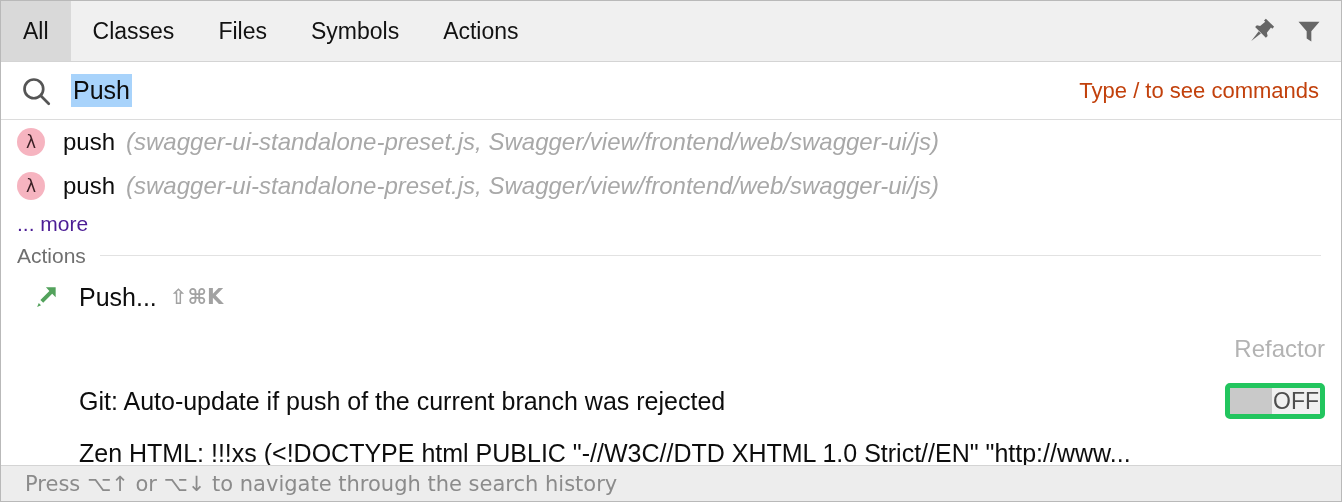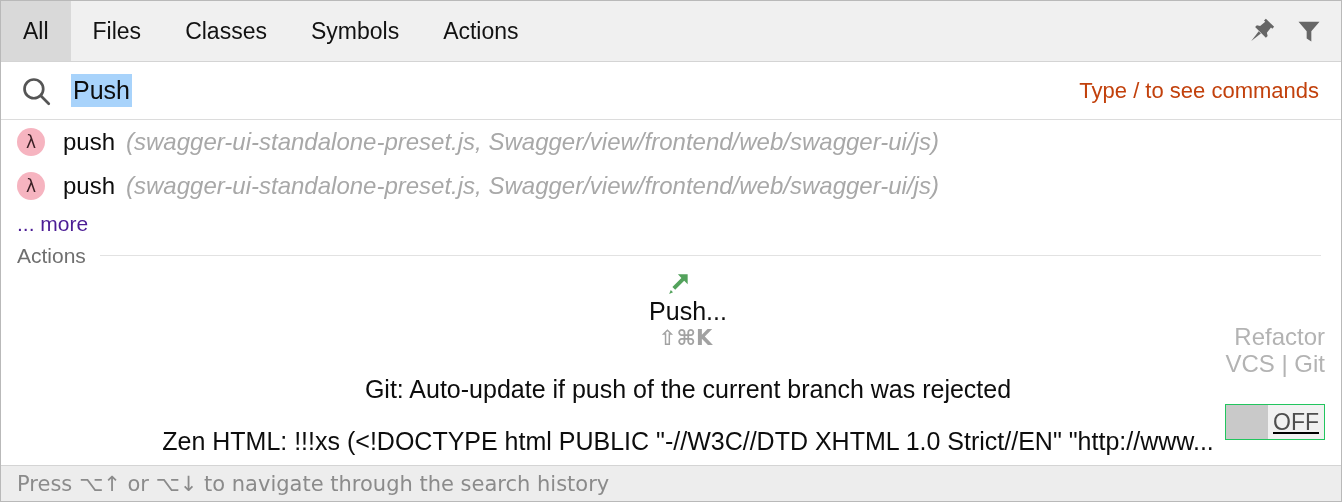--- a/index.html
+++ b/index.html
@@ -107,80 +107,78 @@
   .group-line {
     flex: 1 1 auto; height: 1px; background: #e2e2e2;
     margin-left: 14px; margin-right: 4px;
   }
 
   .act-row {
     display: flex; align-items: center;
     height: 52px;
     padding: 0 16px 0 32px;
     white-space: nowrap;
-    flex-direction: column;
   }
   .act-icon-slot { width: 28px; flex: 0 0 auto; display:flex; align-items:center; justify-content:center; }
   .act-label { font-size: 25px; color: #0d0d0d; margin-left: 18px; }
   .act-shortcut {
     font-size: 21px; color: #a2a2a2; font-weight: bold;
     margin-left: 13px;
     font-family: "DejaVu Sans", sans-serif;
   }
   .act-group {
     margin-left: auto;
     font-size: 24px; color: #b3b3b3; padding-left: 18px;
   }
 
   
   .toggle-slot { margin-left: auto; padding-left: 14px; display:flex; align-items:center; }
   .toggle {
     width: 100px; height: 36px;
-    border-radius: 0;
+    border-radius: 5px;
     display: flex; align-items: center;
     font-size: 23px; overflow: hidden;
-    border: 1px solid #22c55e;
-    text-decoration: underline;
+    border: 5px solid #22c55e;
   }
   .toggle.off { background: #f1f1f1; }
   .toggle.off .knob { width: 42px; height: 100%; background: #c9c9c9; }
   .toggle.off .t-text {
     flex: 1 1 auto; text-align: center; color: #4f4f4f;
   }
   .toggle.on { background: #4d9a4d; border-color: #3f853f; }
   .toggle.on .t-text {
     flex: 1 1 auto; text-align: center; color: #ffffff;
   }
   .toggle.on .knob { width: 42px; height: 100%; background: #c9c9c9; }
 
   
   .footer {
     height: 36px; min-height: 36px;
     background: #ededed;
     border-top: 1px solid #d4d4d4;
     display: flex; align-items: center;
     padding: 0 16px;
   }
-  .footer-text { font-size: 21px; color: #8b8b8b; white-space: nowrap; }
+  .footer-text { font-size: 21px; color: #8b8b8b; white-space: nowrap; margin-left: 8px; }
   .kbd { font-family: "DejaVu Sans", sans-serif; }
 </style>
 </head>
 <body>
 
 <div class="dialog">
 
   <div class="tabbar">
     <div class="tab selected">
       <span>All</span>
     </div>
     <div class="tab">
+      <span>Classes</span>
+    </div>
+    <div class="tab">
       <span>Files</span>
-    </div>
-    <div class="tab">
-      <span>Classes</span>
     </div>
     <div class="tab">
       <span>Symbols</span>
     </div>
     <div class="tab">
       <span>Actions</span>
     </div>
 
     <div class="header-right">
       <span class="hdr-icon">
@@ -239,21 +237,20 @@
 
     <div class="act-row">
       <span class="act-icon-slot">
         <svg width="26" height="26" viewBox="0 0 24 24">
           <path fill="#53a25c" d="M20 3v9.2l-3.2-3.2-8.3 8.3-2.6-2.6 8.3-8.3L11 3z"></path>
           <path fill="#53a25c" d="M4.4 17.6l2.1 2.1-3.6 1.5z"></path>
         </svg>
       </span>
       <span class="act-label">Push...</span>
       <span class="act-shortcut">⇧⌘K</span>
-      <span class="act-group">VCS | Git</span>
     </div>
 
     <div class="act-row">
       <span class="act-icon-slot"></span>
       <span class="act-group">Refactor</span>
     </div>
 
     <div class="act-row">
       <span class="act-icon-slot"></span>
       <span class="act-label">Git: Auto-update if push of the current branch was rejected</span>

